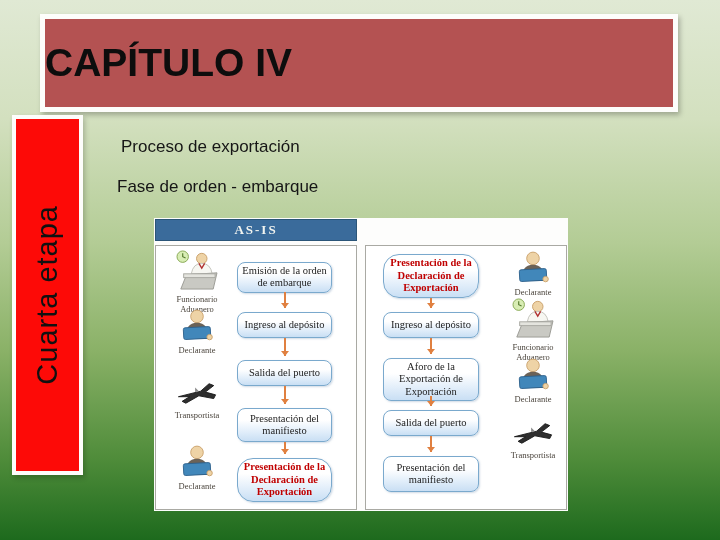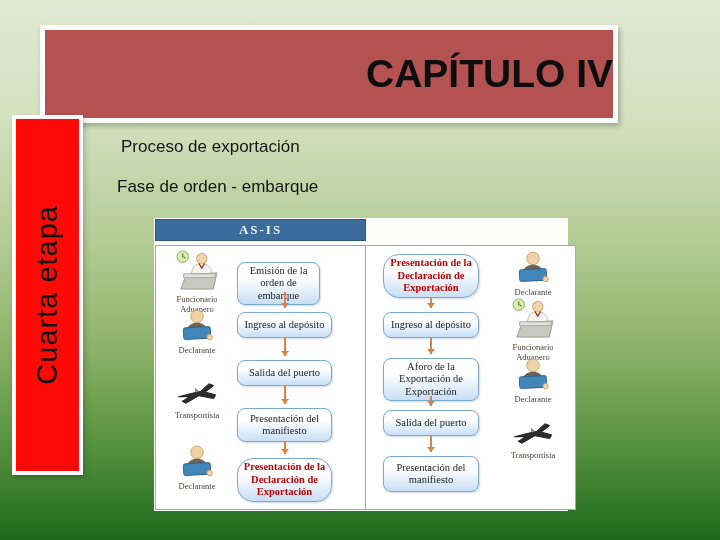--- a/index.html
+++ b/index.html
@@ -3,25 +3,25 @@
 <meta charset="utf-8">
 <style>
   html,body{margin:0;padding:0;}
   body{width:720px;height:540px;font-family:"Liberation Sans",sans-serif;}
   .slide{
     position:relative;width:720px;height:540px;overflow:hidden;
     background:linear-gradient(180deg,#e0e9d4 0%,#d3e0bf 22%,#b3cc95 45%,#8ab167 65%,#4f8c3a 85%,#1d6a1d 100%);
   }
   
   .title-box{
-    position:absolute;left:40px;top:14px;width:578px;height:98px;
+    position:absolute;left:40px;top:14px;width:638px;height:98px;
     background:var(--title-box-red,#b45252);
     border:5px solid #fdfdfb;box-sizing:border-box;
     box-shadow:2px 3px 5px rgba(0,0,0,0.25);
-    display:flex;align-items:center;justify-content:flex-end;margin-top:11px;
+    display:flex;align-items:center;justify-content:flex-start;
   }
   .title-text{
     font-size:39px;font-weight:700;color:#0d0d0d;letter-spacing:0px;
   }
   
   .sidebar{
     position:absolute;left:12px;top:115px;width:71px;height:360px;
     background:var(--sidebar-red,#fd0a07);
     border:4px solid #fdfdfb;box-sizing:border-box;
     box-shadow:2px 3px 5px rgba(0,0,0,0.2);
@@ -33,21 +33,21 @@
   }
   
   .subtitle{position:absolute;color:#161616;font-size:17px;}
   .subtitle-process{left:121px;top:137px;}
   .subtitle-phase{left:117px;top:177px;}
   
   .diagram{
     position:absolute;left:154px;top:218px;width:414px;height:293px;
     background:#fdfdfc;
   }
-  .diag-col{position:absolute;top:0;width:204px;height:293px;padding-left:9px;}
+  .diag-col{position:absolute;top:0;width:204px;height:293px;}
   .diag-header{
     position:absolute;top:1px;left:1px;right:1px;height:22px;
     background:var(--header-blue,#3a6b9b);border:1px solid #2b5578;box-sizing:border-box;
     display:flex;align-items:center;justify-content:center;
     font-family:"Liberation Serif",serif;font-weight:700;font-size:13px;
     color:#f2f4f0;letter-spacing:2px;
   }
   .diag-panel{
     position:absolute;top:27px;left:1px;right:1px;bottom:1px;
     background:#ffffff;border:1px solid #a9a9a3;box-sizing:border-box;
@@ -86,21 +86,21 @@
     <span class="sidebar-text">Cuarta etapa</span>
   </div>
 
   <div class="subtitle subtitle-process">Proceso de exportación</div>
   <div class="subtitle subtitle-phase">Fase de orden - embarque</div>
 
   <div class="diagram" id="diagram">
       <div class="diag-col" style="left: 0px;">
         <div class="diag-header">AS-IS</div>
         <div class="diag-panel">
-          <div class="step-box" style="left: 81px; top: 16px; width: 83px; min-height: 30px;">Emisión de la orden de embarque</div>
+          <div class="step-box" style="left: 81px; top: 16px; width: 95px; min-height: 30px;">Emisión de la orden de embarque</div>
           <div class="flow-arrow" style="left: 127.5px; top: 46px; height: 16px;"></div>
           <div class="step-box" style="left: 81px; top: 66px; width: 95px; min-height: 26px;">Ingreso al depósito</div>
           <div class="flow-arrow" style="left: 127.5px; top: 92px; height: 18px;"></div>
           <div class="step-box" style="left: 81px; top: 114px; width: 95px; min-height: 26px;">Salida del puerto</div>
           <div class="flow-arrow" style="left: 127.5px; top: 140px; height: 18px;"></div>
           <div class="step-box" style="left: 81px; top: 162px; width: 95px; min-height: 34px;">Presentación del manifiesto</div>
           <div class="flow-arrow" style="left: 127.5px; top: 196px; height: 12px;"></div>
           <div class="step-box red" style="left: 81px; top: 212px; width: 95px; min-height: 44px;">Presentación de la Declaración de Exportación</div>
           <div class="actor" style="left: 3px; top: 4px; width: 76px;">
             <span><svg width="44" height="40" viewBox="0 0 46 42">

